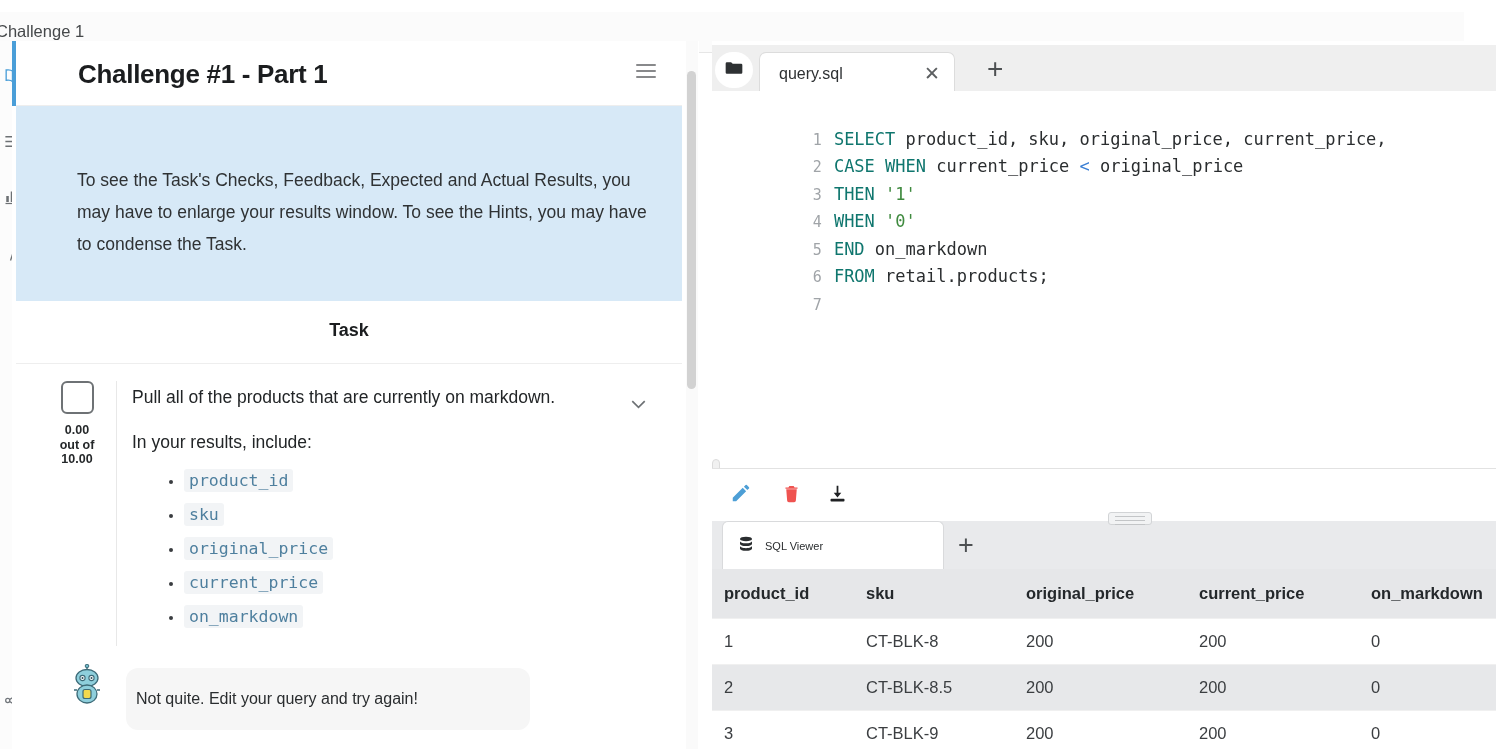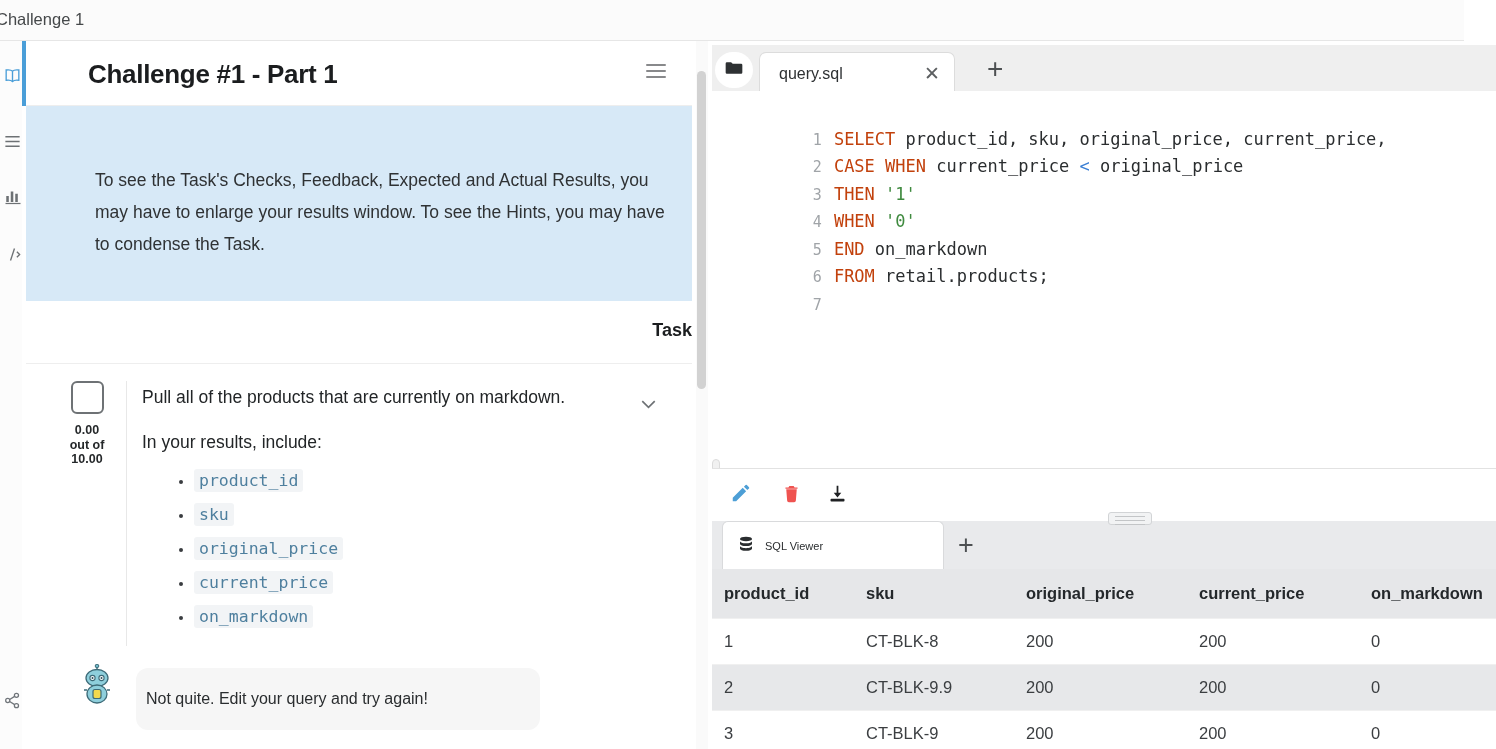--- a/index.html
+++ b/index.html
@@ -6,21 +6,21 @@
   html, body {
     width: 1496px; height: 749px;
     overflow: hidden;
     font-family: "Liberation Sans", sans-serif;
     background: #ffffff;
     color: #25282a;
   }
 
   
   #topbar {
-    position: absolute; top: 0; left: 0;
+    position: absolute; top: 12px; left: 0;
     width: 1464px; height: 41px;
     background: #fbfbfb;
     border-bottom: 1px solid #e6e6e6;
   }
   #breadcrumb {
     position: absolute; left: -4px; top: 10px;
     font-size: 16.5px; color: #45484a; white-space: nowrap;
   }
 
   
@@ -31,21 +31,21 @@
     border-right: 1px solid #ececec;
   }
   .rail-ico {
     position: absolute; left: 0; width: 25px; height: 28px;
     display: flex; align-items: center; justify-content: center;
   }
   .rail-ico svg { display: block; }
 
   
   #taskpanel {
-    position: absolute; top: 41px; left: 22px;
+    position: absolute; top: 41px; left: 12px;
     width: 687px; height: 708px;
     background: #ffffff;
     overflow: hidden;
   }
   #accent-bar {
     position: absolute; left: 0; top: 0; width: 4px; height: 65px;
     background: #4a9ed8;
   }
   #task-head {
     position: absolute; left: 4px; top: 0; right: 17px; height: 65px;
@@ -64,28 +64,28 @@
   #hamburger span {
     display: block; height: 2px; background: #88898b; margin-bottom: 4px;
     border-radius: 1px;
   }
   #infobox {
     position: absolute; left: 4px; top: 65px; right: 17px; height: 195px;
     background: #d7e9f7;
   }
   #infobox p {
     position: absolute; left: 61px; top: 58px; width: 580px;
-    font-size: 17.5px; line-height: 32px; color: #2f3234; margin-left: 8px;
+    font-size: 17.5px; line-height: 32px; color: #2f3234;
   }
   #task-label-wrap {
     position: absolute; left: 4px; top: 260px; right: 17px; height: 63px;
     border-bottom: 1px solid #eeeeee; background: #fff;
   }
   #task-label {
-    position: absolute; width: 100%; top: 19px; text-align: right;
+    position: absolute; width: 100%; top: 19px; text-align: center;
     font-size: 18px; font-weight: 700; color: #1b1d1f;
   }
 
   #task-body { position: absolute; left: 4px; top: 323px; right: 17px; bottom: 0; }
   #scorecol {
     position: absolute; left: 24px; top: 17px; width: 74px;
     text-align: center;
   }
   #checkbox {
     width: 33px; height: 33px; margin: 0 auto;
@@ -181,21 +181,21 @@
   }
   .codeline {
     height: 27.5px; line-height: 27.5px;
     font-family: "DejaVu Sans Mono", monospace; font-size: 17px;
     white-space: pre;
   }
   .gutter {
     display: inline-block; width: 28px; text-align: right;
     color: #a0a4a8; margin-right: 12px; font-size: 15px;
   }
-  .kw   { color: #c2410c; }
+  .kw   { color: #0f766e; }
   .str  { color: #3f8a3f; }
   .op   { color: #3b7fd4; }
   .pln  { color: #2a2d2f; }
 
   #editor-vhandle {
     position: absolute; left: 0px; top: 368px; width: 8px; height: 44px;
     background: #f1f1f1; border: 1px solid #dcdcdc; border-radius: 4px;
   }
 
   #toolbar {
@@ -479,21 +479,21 @@
         <tbody>
           <tr>
             <td class="c0">1</td>
             <td class="c1">CT-BLK-8</td>
             <td class="c2">200</td>
             <td class="c3">200</td>
             <td>0</td>
           </tr>
           <tr class="alt">
             <td class="c0">2</td>
-            <td class="c1">CT-BLK-9.9</td>
+            <td class="c1">CT-BLK-8.5</td>
             <td class="c2">200</td>
             <td class="c3">200</td>
             <td>0</td>
           </tr>
           <tr>
             <td class="c0">3</td>
             <td class="c1">CT-BLK-9</td>
             <td class="c2">200</td>
             <td class="c3">200</td>
             <td>0</td>

